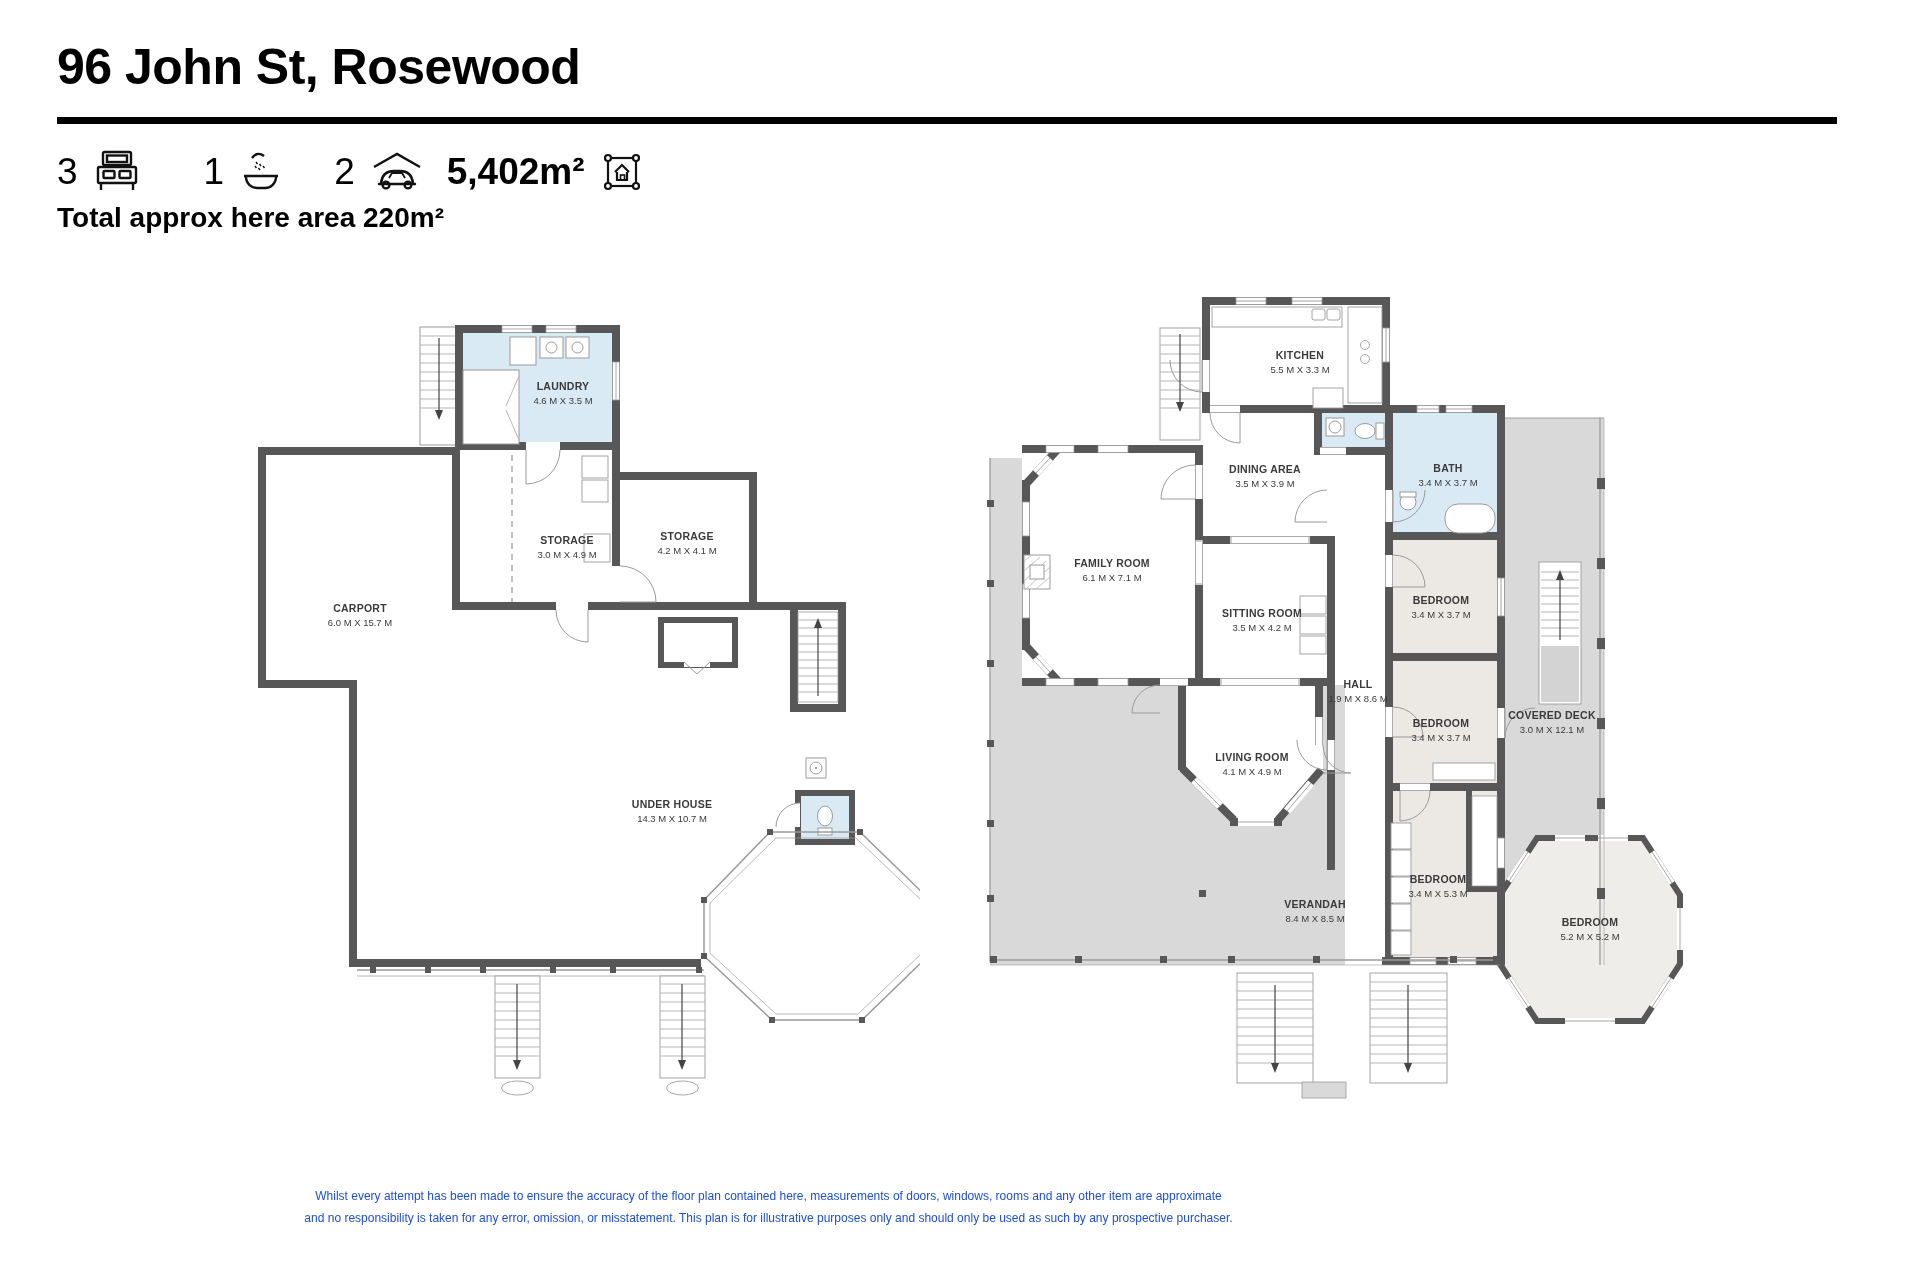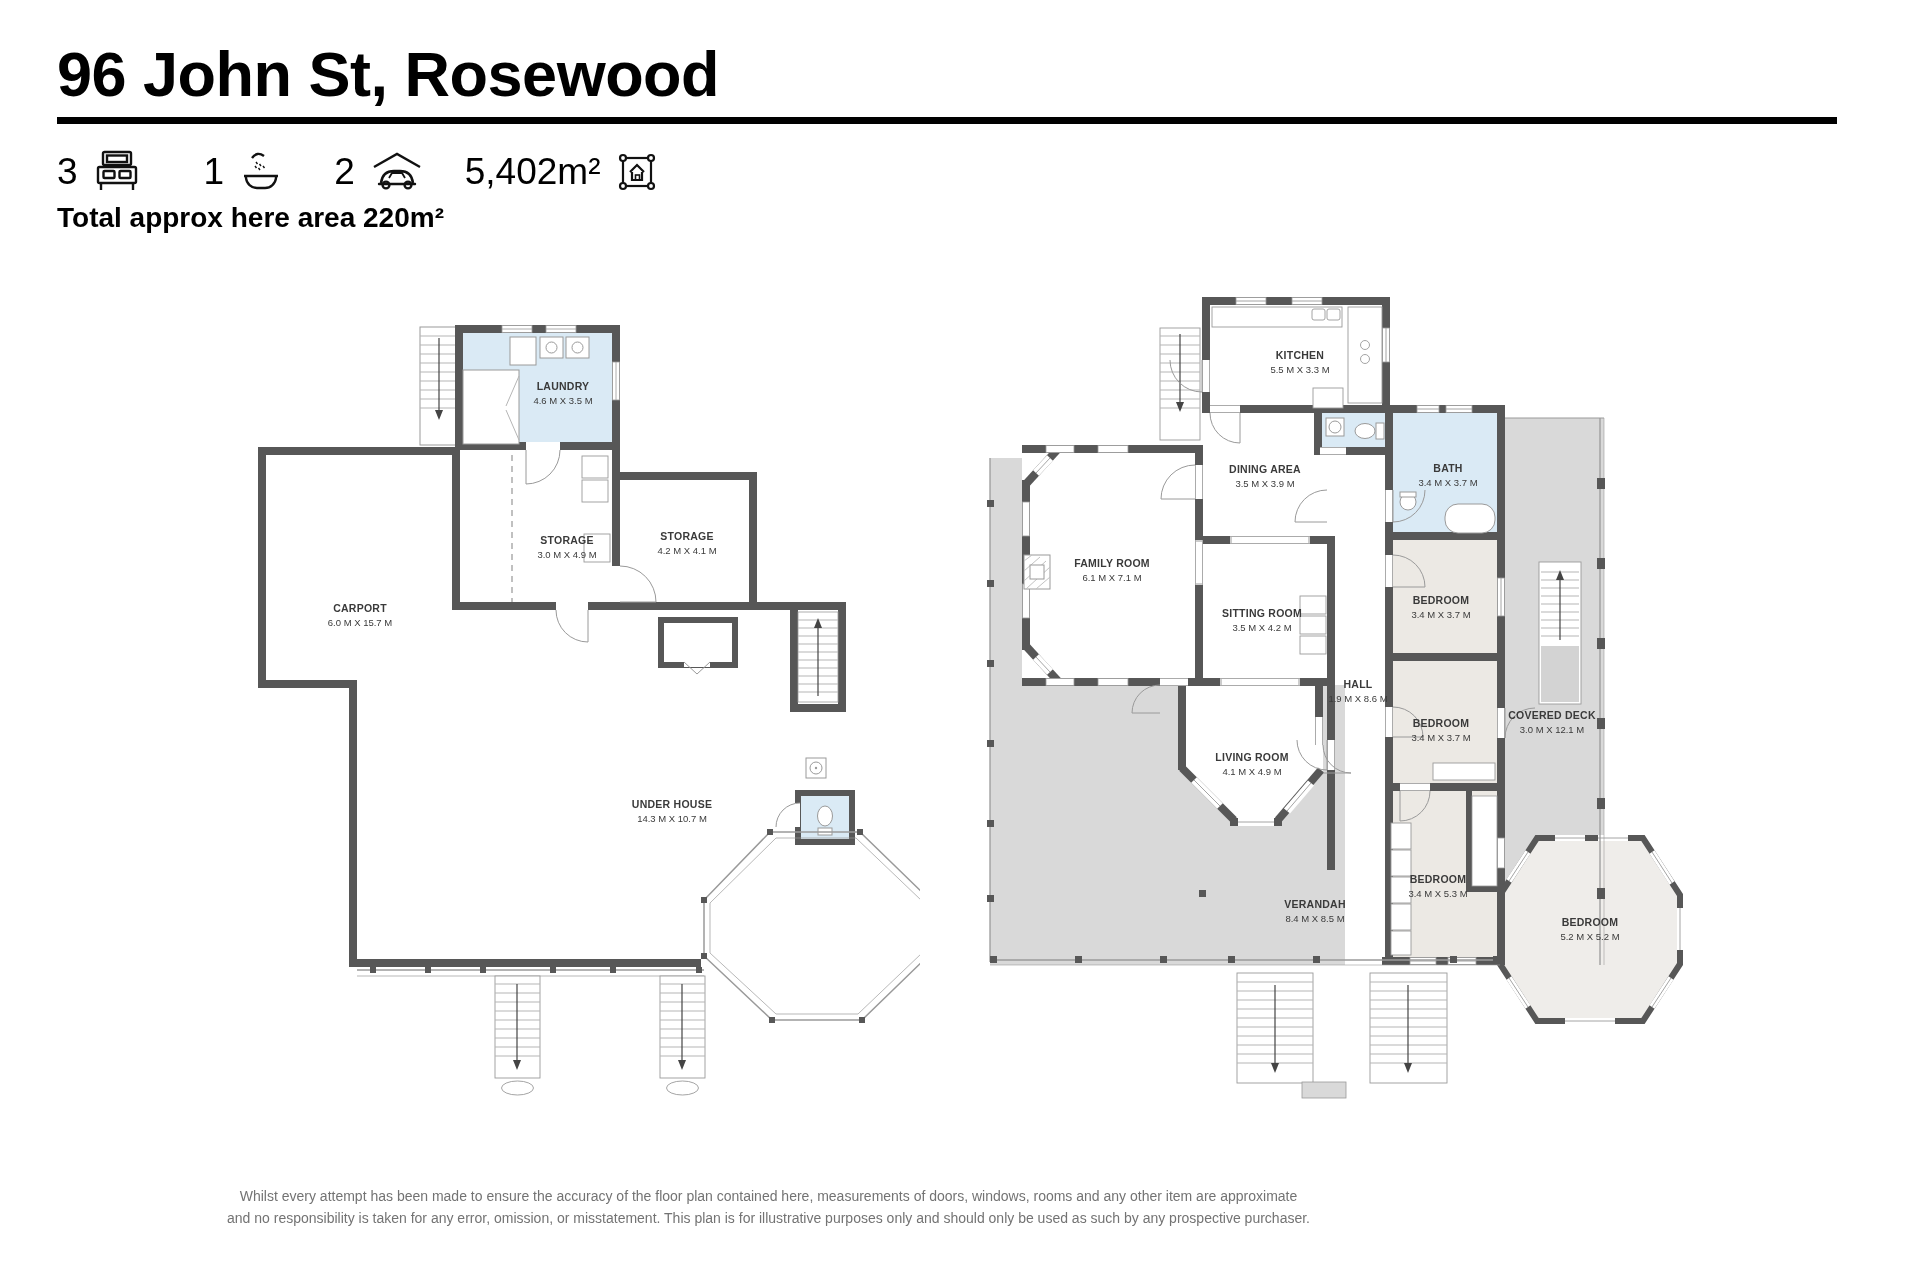--- a/index.html
+++ b/index.html
@@ -1,30 +1,30 @@
 <!DOCTYPE html>
 <html><head>
 <meta charset="utf-8">
 <style>
   html,body{margin:0;padding:0;background:#fff;}
   .page{position:relative;width:1920px;height:1280px;background:#ffffff;overflow:hidden;
         font-family:"Liberation Sans",sans-serif;color:#000;}
-  .title{position:absolute;left:57px;top:38px;font-size:63px;font-weight:bold;letter-spacing:-0.5px;}
+  .title{position:absolute;left:57px;top:38px;font-size:50px;font-weight:bold;letter-spacing:-0.5px;}
   .rule{position:absolute;left:57px;top:117px;width:1780px;height:7px;background:#000;}
   .stats{position:absolute;left:57px;top:148px;display:flex;align-items:center;height:48px;}
   .stat-num{font-size:37px;font-weight:normal;}
   .stat-icon{margin-left:14px;display:flex;align-items:center;}
-  .gap1{margin-left:62px;} .gap2{margin-left:50px;} .gap3{margin-left:40px;}
+  .gap1{margin-left:62px;} .gap2{margin-left:50px;} .gap3{margin-left:22px;font-weight:bold;}
   .area-note{position:absolute;left:57px;top:202px;font-size:28px;font-weight:bold;}
   .plan{position:absolute;}
   svg text{font-family:"Liberation Sans",sans-serif;fill:#3a3a3a;}
   .rname{font-size:10.5px;font-weight:bold;letter-spacing:.25px;}
   .rdims{font-size:9.5px;}
   .disclaimer{position:absolute;left:0;top:1186px;width:1537px;text-align:center;
-              font-size:14px;line-height:21.5px;color:#737373;}
+              font-size:12px;line-height:21.5px;color:#1d4ed8;}
   .watermark{position:absolute;left:1688px;top:1156px;width:232px;height:124px;
              background:rgba(255,255,255,0.78);}
 </style>
 </head>
 <body>
 
 <div class="page">
 
   <div class="title">96 John St, Rosewood</div>
   <div class="rule"></div>

